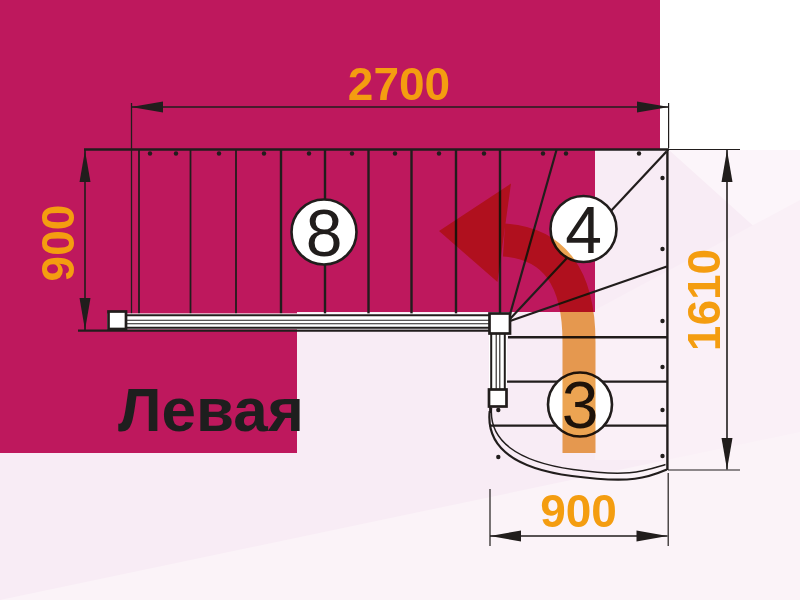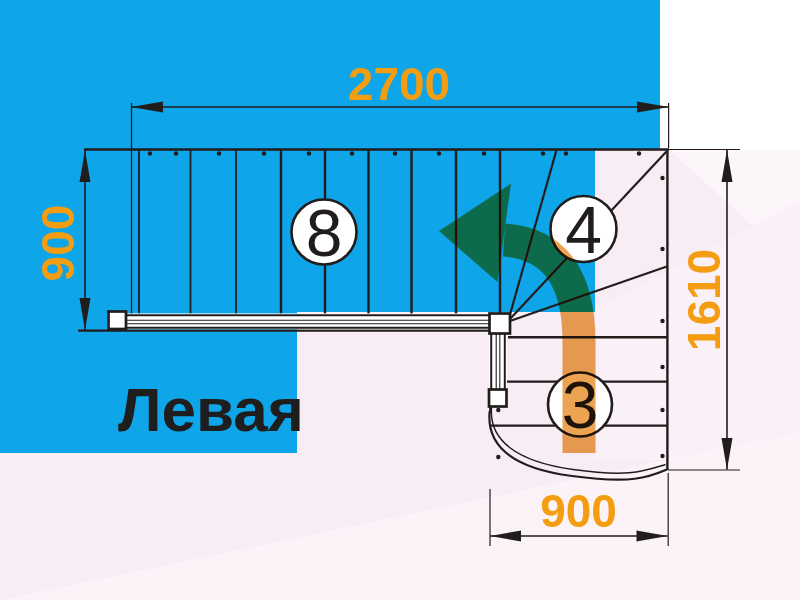--- a/index.html
+++ b/index.html
@@ -1,17 +1,17 @@
 <!DOCTYPE html>
 <html><head>
 <meta charset="utf-8">
 <style>
   html,body{margin:0;padding:0;}
   body{width:800px;height:600px;overflow:hidden;background:#ffffff;}
-  .canvas{position:relative;width:660px;height:600px;background:#0ea5e9;}
+  .canvas{position:relative;width:660px;height:600px;background:#be185d;}
   svg{display:block;}
   text{font-family:"Liberation Sans","DejaVu Sans",sans-serif;}
   .dim-text{font-size:46px;font-weight:bold;fill:#f49d10;}
   .circle-digit{font-size:66px;font-weight:400;fill:#211d1c;}
   .plan-title{font-size:62px;font-weight:bold;fill:#1e1e1e;}
   .ln{stroke:#211d1c;fill:none;}
   .dot{fill:#211d1c;}
   .dimln{stroke:#211d1c;stroke-width:1.6;fill:none;}
   .extln{stroke:#211d1c;stroke-width:1.2;fill:none;}
   .arrhead{fill:#211d1c;stroke:none;}

